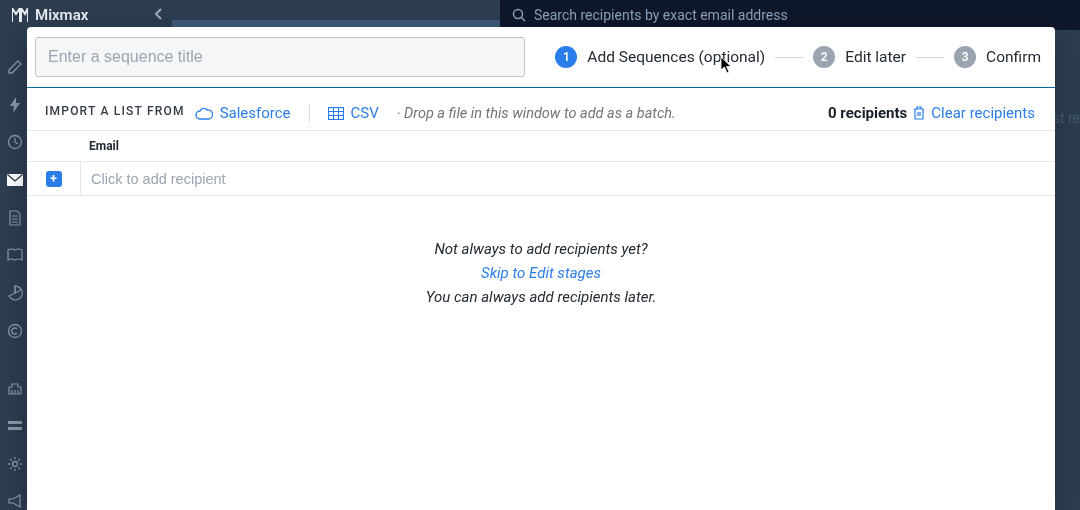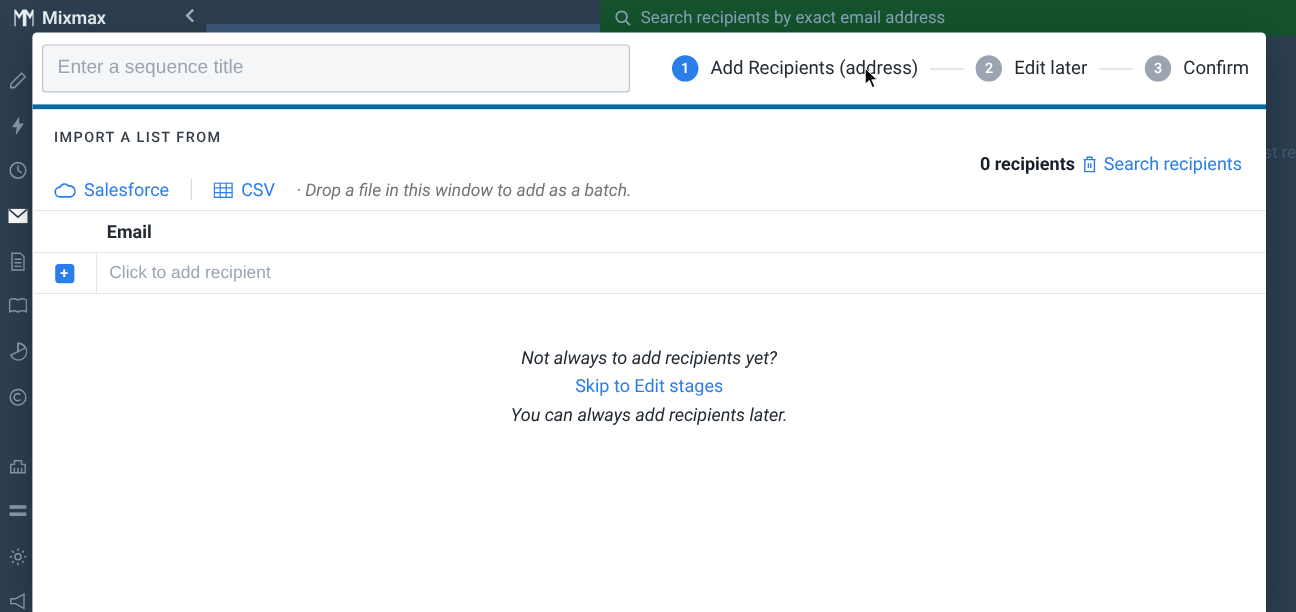--- a/index.html
+++ b/index.html
@@ -42,21 +42,21 @@
       align-items: center;
       background: #3e5a7a;
       padding-left: 22px;
       color: #bcd0e5;
       font-size: 17px;
       margin-top: 40px;
     }
     .search-bg {
       width: 580px;
       height: 100%;
-      background: #14532d;
+      background: #0f172a;
       display: flex;
       align-items: center;
       padding-left: 12px;
       color: #8aa2bc;
       font-size: 14px;
     }
     .search-bg svg { margin-right: 8px; }
     .left-rail {
       position: absolute;
       left: 0;
@@ -83,21 +83,21 @@
       border-radius: 4px 4px 0 0;
       box-shadow: 0 8px 30px rgba(0,0,0,0.25);
       overflow: hidden;
       display: flex;
       flex-direction: column;
     }
     .modal-header {
       display: flex;
       align-items: center;
       padding: 10px 14px 10px 8px;
-      border-bottom: 4px solid #0369a1;
+      border-bottom: 1px solid #0369a1;
     }
     .seq-title {
       width: 490px;
       height: 40px;
       border: 1px solid #b9c3cd;
       background: #f4f6f8;
       border-radius: 3px;
       padding: 0 12px;
       font-size: 16px;
       color: #6b7785;
@@ -119,38 +119,38 @@
     }
     .step-badge.active { background: #2b7de9; }
     .step-label { font-size: 15.5px; color: #232b33; }
     .step-line { width: 28px; height: 1px; background: #cfd6dc; }
     .import-row {
       display: flex;
       align-items: center;
       padding: 16px 20px 8px 18px;
       gap: 16px;
     }
-    .import-left { display: flex; flex-direction: column; gap: 28px; }
+    .import-left { display: flex; flex-direction: row; gap: 10px; }
     .import-label {
       font-size: 12px; letter-spacing: 1.2px; color: #333d47; font-weight: 500;
     }
     .import-sources { display: flex; align-items: center; gap: 18px; }
     .src { display: inline-flex; align-items: center; gap: 7px; color: #2b7de9; font-size: 15px; cursor: pointer; }
     .divider-v { width: 1px; height: 18px; background: #d7dde3; }
     .hint { color: #737373; font-style: italic; font-size: 14.5px; }
     .import-right { margin-left: auto; display: flex; align-items: center; gap: 6px; }
     .count { font-weight: 700; color: #17202a; font-size: 15px; }
     .clear { color: #2b7de9; font-size: 15px; display: inline-flex; align-items: center; gap: 6px; cursor: pointer; }
     .table-head {
       border-top: 1px solid #e5e8eb;
       border-bottom: 1px solid #e5e8eb;
       padding: 8px 0 8px 62px;
       font-weight: 700;
       color: #222a32;
-      font-size: 15px;
+      font-size: 12px;
     }
     .add-row {
       display: flex; align-items: center;
       border-bottom: 1px solid #e5e8eb;
       height: 34px;
     }
     .plus-cell {
       width: 54px; display: flex; align-items: center; justify-content: center;
       border-right: 1px solid #e5e8eb;
       height: 100%;
@@ -160,23 +160,23 @@
       display: flex; align-items: center; justify-content: center; font-size: 12px; font-weight: 700;
     }
     .add-input {
       flex: 1; border: none; height: 100%; padding: 0 10px; font-size: 14.5px; color: #ec4899; outline: none;
     }
     .add-input::placeholder { color: #9aa5b1; }
     .center-msg {
       text-align: center; margin-top: 44px; color: #222a32; font-size: 15px;
     }
     .center-msg .italic { font-style: italic; }
-    .center-msg .link { color: #2b7de9; cursor: pointer; display: inline-block; margin: 6px 0; }
+    .center-msg .link { color: #2b7de9; font-style: italic; cursor: pointer; display: inline-block; margin: 6px 0; }
     .cursor { position:absolute; left:720px; top:56px; pointer-events:none; }
-    .bg-snip { position:absolute; right:0; top:120px; color:#455b73; font-size:14px; }
+    .bg-snip { position:absolute; right:0; top:110px; color:#455b73; font-size:14px; }
   </style>
 </head>
 <body>
 
 <div class="topbar">
   <div class="brand">
     <span class="brand-logo">
       <svg width="16" height="14" viewBox="0 0 16 14">
           <path d="M0 14 L0 0 L4 6 L8 0 L8 14 M9 14 L9 0 L13 6 L16 0 L16 14" stroke="#e8edf2" stroke-width="2" fill="none"></path>
         </svg>
@@ -271,21 +271,21 @@
 </div>
 
 <span class="bg-snip">st re</span>
 
 <div class="modal">
   <div class="modal-header">
     <input class="seq-title" placeholder="Enter a sequence title" style="">
     <div class="steps">
       <div class="step">
         <span class="step-badge active">1</span>
-        <span class="step-label">Add Recipients (address)</span>
+        <span class="step-label">Add Sequences (optional)</span>
       </div>
       <div class="step-line"></div>
       <div class="step">
         <span class="step-badge">2</span>
         <span class="step-label">Edit later</span>
       </div>
       <div class="step-line"></div>
       <div class="step">
         <span class="step-badge">3</span>
         <span class="step-label">Confirm</span>
@@ -316,21 +316,21 @@
         </span>
         <span class="hint">· Drop a file in this window to add as a batch.</span>
       </div>
     </div>
     <div class="import-right">
       <span class="count">0 recipients</span>
       <span class="clear">
         <svg width="12" height="14" viewBox="0 0 12 14">
             <path d="M1 3 L11 3 M4 3 L4 1 L8 1 L8 3 M2 3 L2 13 L10 13 L10 3 M5 6 L5 10 M7 6 L7 10" stroke="#2b7de9" stroke-width="1.2" fill="none"></path>
           </svg>
-        <span>Search recipients</span>
+        <span>Clear recipients</span>
       </span>
     </div>
   </div>
 
   <div class="table-head">Email</div>
   <div class="add-row">
     <div class="plus-cell">
       <span class="plus-icon">+</span>
     </div>
     <input class="add-input" placeholder="Click to add recipient" style="">

